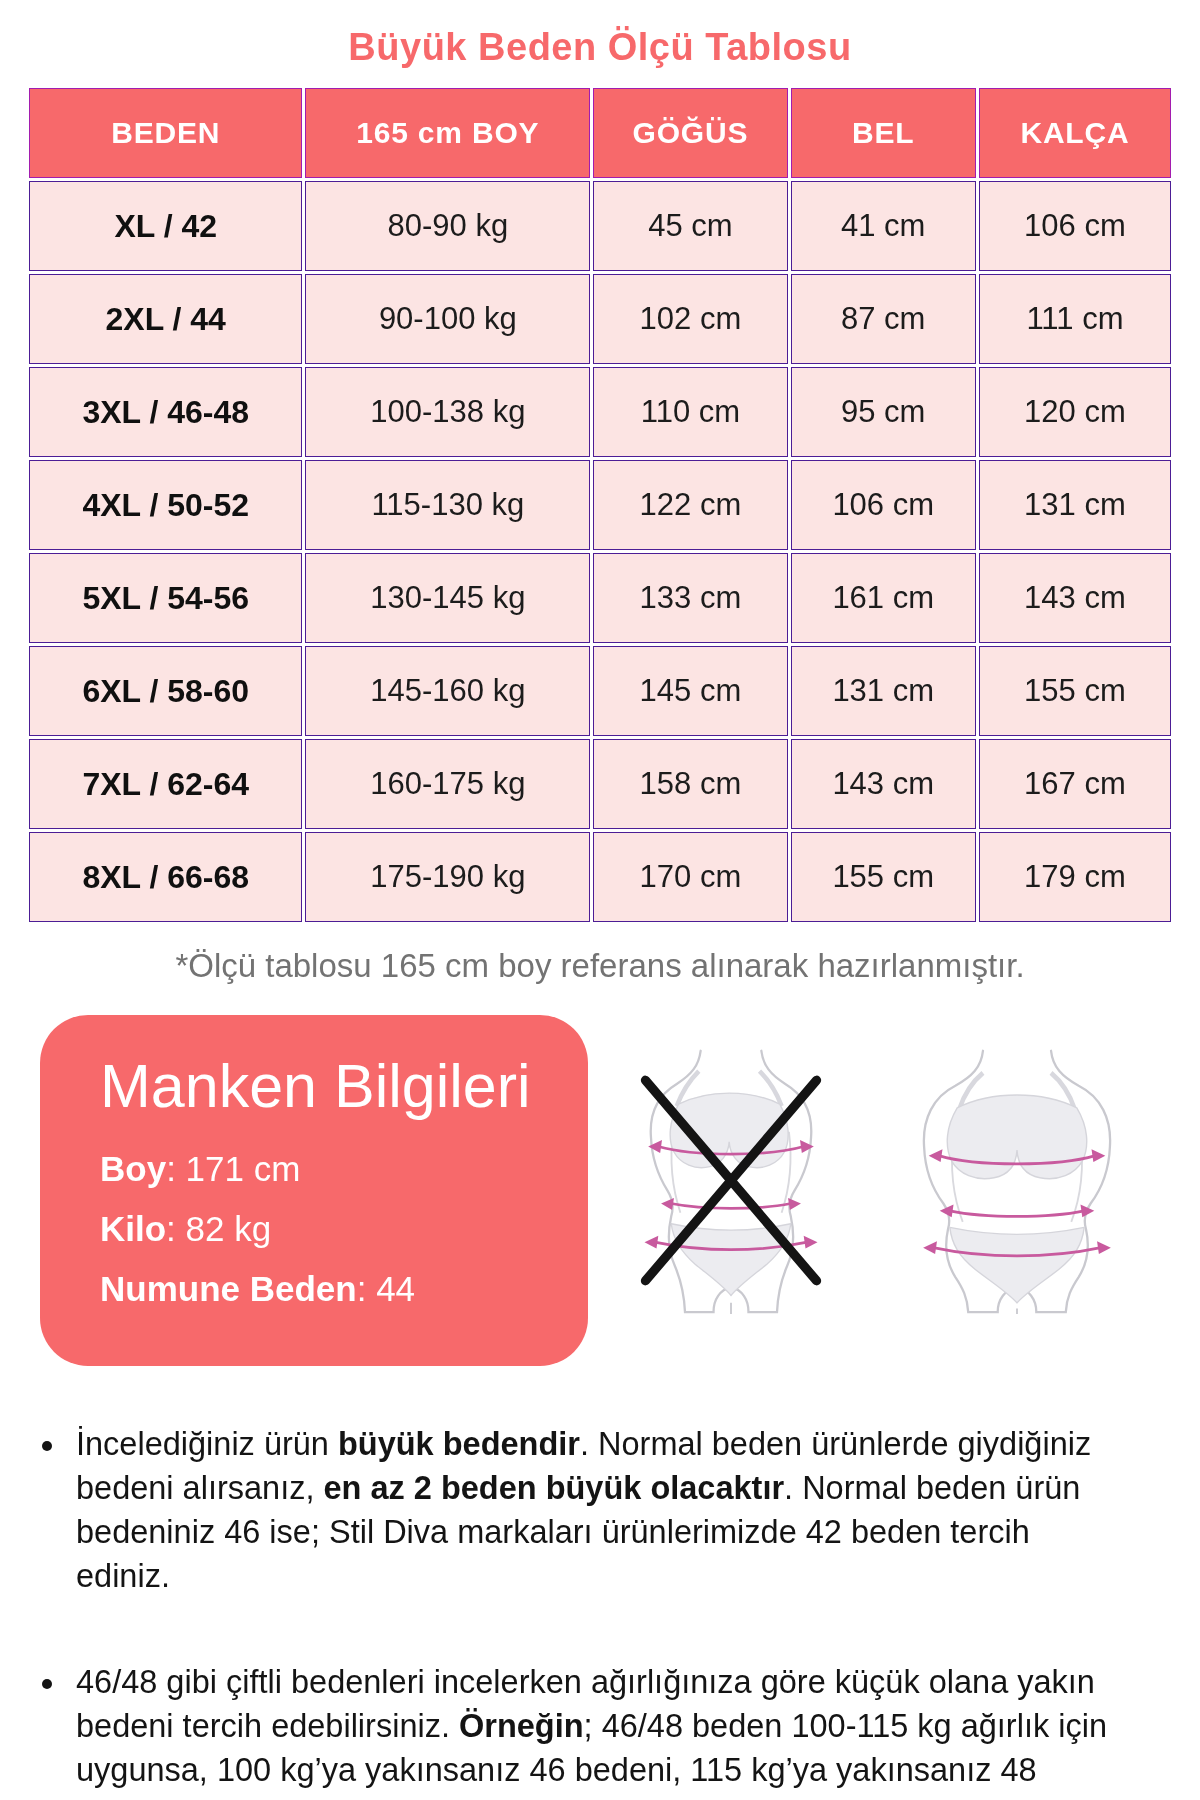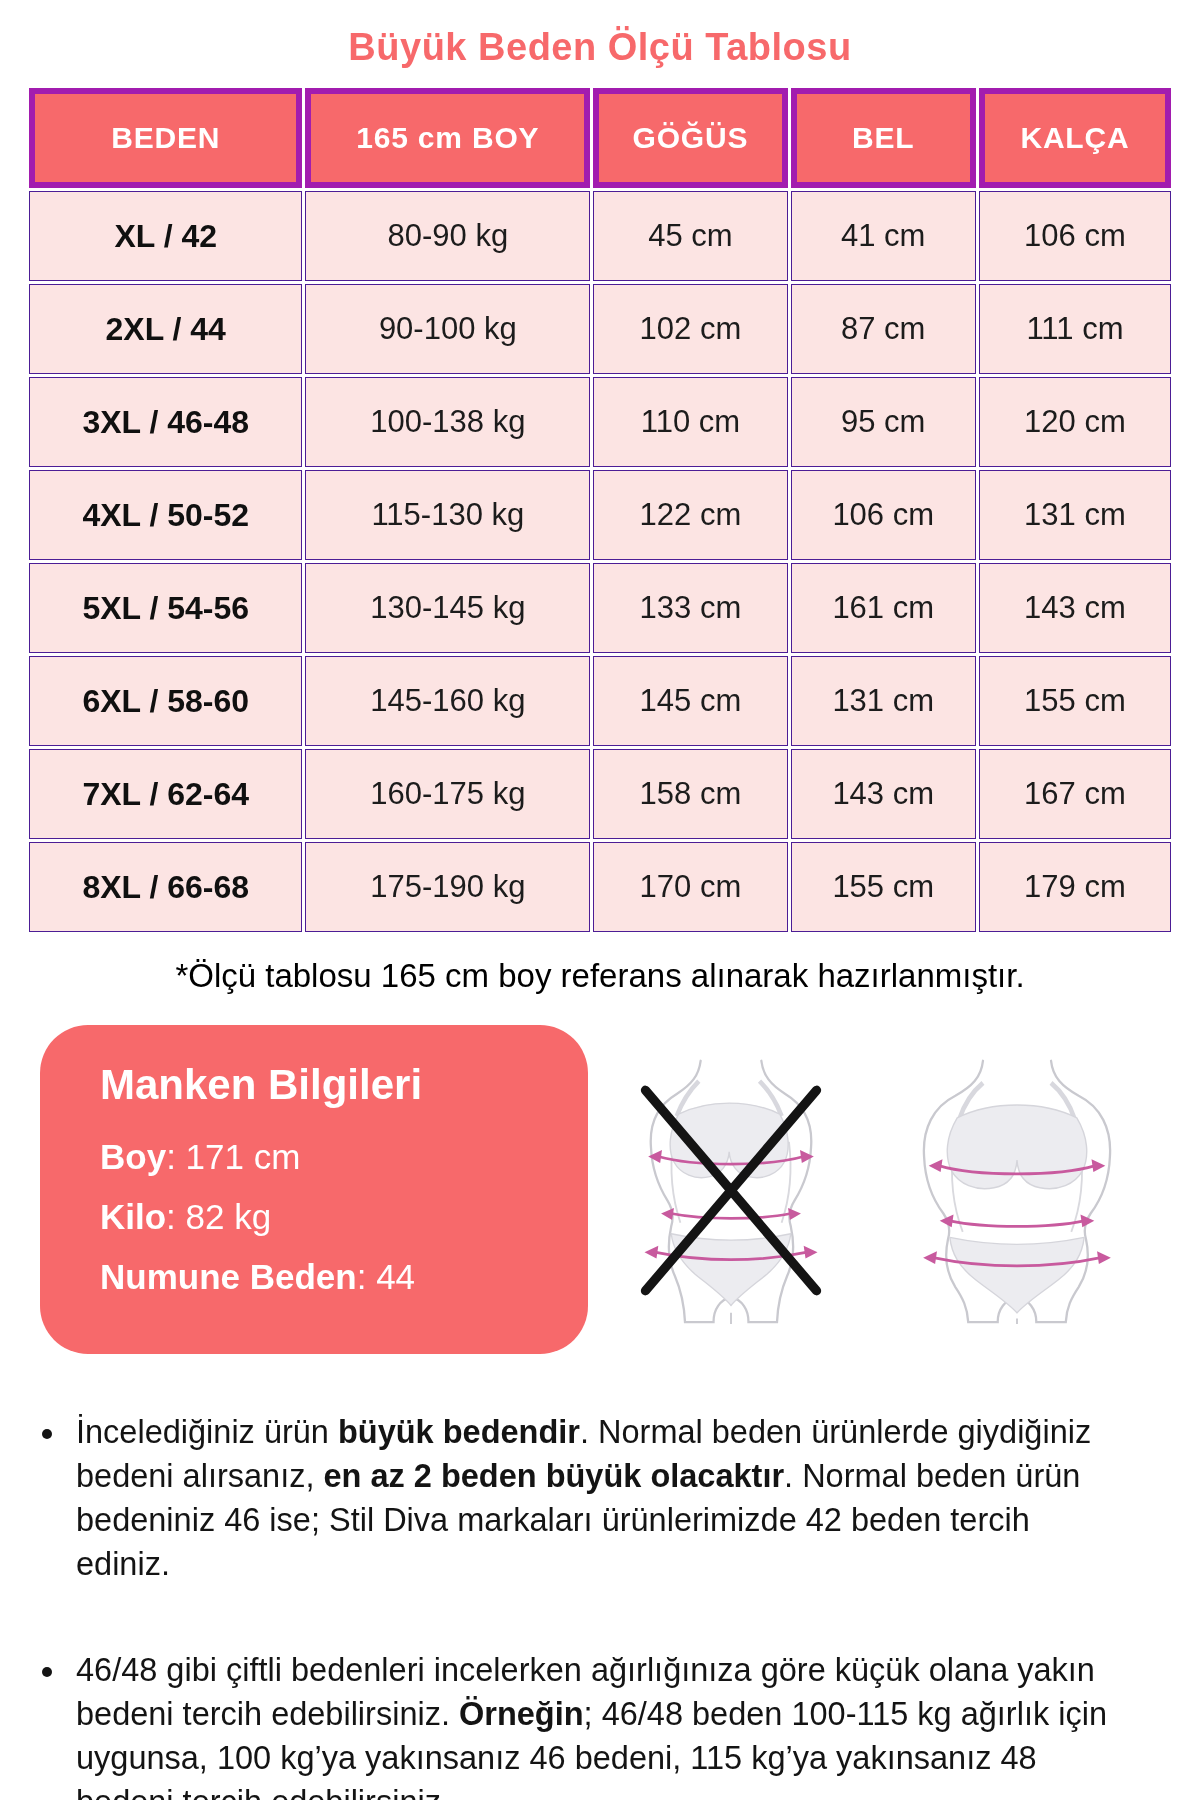--- a/index.html
+++ b/index.html
@@ -20,48 +20,48 @@
     color: #F7696B; letter-spacing: 0.5px;
   }
 
   
   table.size-table {
     width: 1148px; margin: 16px auto 0;
     border-spacing: 3px; border-collapse: separate;
     table-layout: fixed;
   }
   table.size-table th {
-    background: #F7696B; border: 6px solid #a21caf;
+    background: #F7696B; border: 1px solid #a21caf;
     color: #ffffff; font-size: 30px; font-weight: 700;
     letter-spacing: 0.8px; height: 86px; text-align: center;
   }
   table.size-table td {
     background: #FCE4E3; border: 1px solid #4c1d95;
     font-size: 31px; font-weight: 400; color: #1c1c1c;
     text-align: center; height: 86px;
   }
   table.size-table td.col-size { font-weight: 700; font-size: 32px; color: #101010; }
 
   
   .footnote {
     margin: 22px 0 0; text-align: center;
-    font-size: 33px; color: #000000;
+    font-size: 33px; color: #737373;
   }
 
   
   .model-section {
     display: flex; align-items: flex-start;
     margin-top: 30px; padding: 0 40px;
   }
   .model-box {
     width: 548px; min-height: 294px; box-sizing: border-box;
     background: #F7696B; border-radius: 48px;
     padding: 36px 30px 40px 60px; color: #ffffff;
   }
-  .model-title { font-size: 42px; font-weight: 700; margin: 0 0 26px; }
+  .model-title { font-size: 61px; font-weight: 400; margin: 0 0 26px; }
   .model-field { font-size: 35px; margin: 0 0 16px; line-height: 1.25; }
   .model-field .fl { font-weight: 800; }
 
   .figures {
     flex: 1; display: flex; justify-content: center; align-items: flex-start;
     gap: 56px; padding-top: 32px;
   }
   .figure-wrap { position: relative; width: 230px; height: 267px; }
   .figure-wrap svg { display: block; }
 

